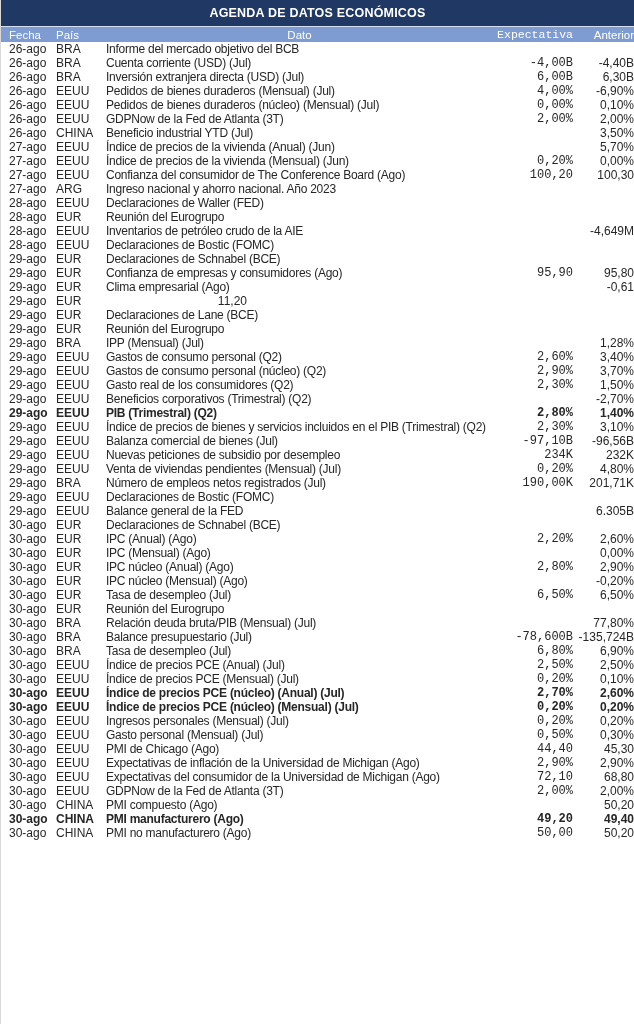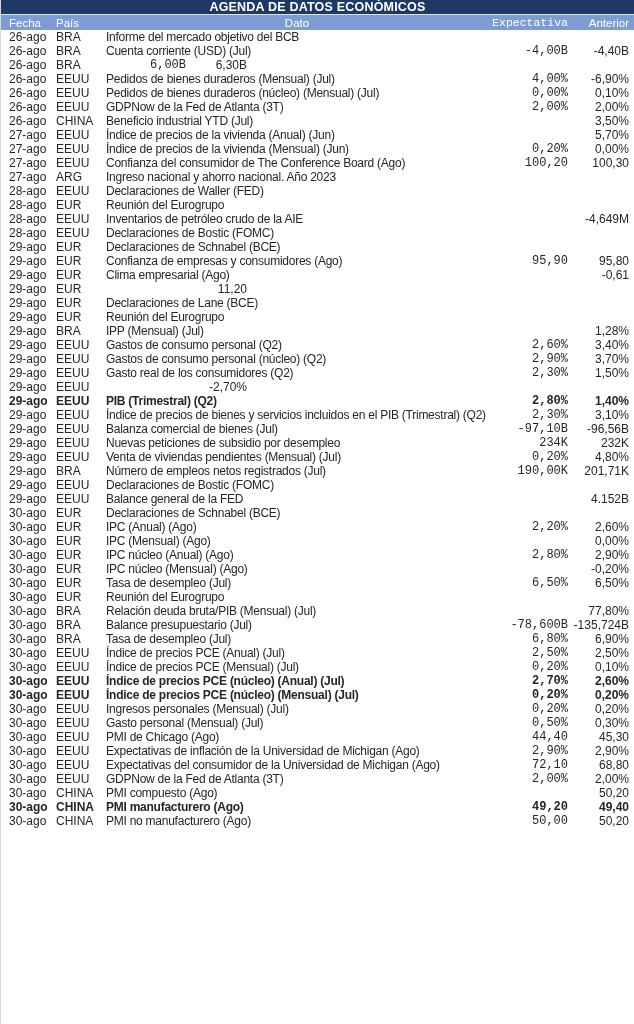--- a/index.html
+++ b/index.html
@@ -5,21 +5,21 @@
   html, body { margin: 0; padding: 0; background: #ffffff; }
   body { font-family: "Liberation Sans", sans-serif; }
   #app {
     width: 634px; height: 1024px;
     box-sizing: border-box;
     border-left: 1px solid #d9d9d9;
     background: #ffffff;
     overflow: hidden;
   }
   .title-bar {
-    height: 15px;
+    height: 27px;
     box-sizing: border-box;
     background: #1F3864;
     border-bottom: 1px solid #D6E0F0;
     color: #ffffff;
     font-weight: bold;
     font-size: 12.5px;
     display: flex; align-items: center; justify-content: center;
     letter-spacing: 0.2px;
   }
   .header-row {
@@ -39,21 +39,21 @@
     display: flex; align-items: center;
     font-size: 12px;
     color: #262626;
     background: #ffffff;
   }
   .row.bold { font-weight: bold; }
   .c-fecha { width: 47px; padding-left: 8px; flex: none; white-space: nowrap; }
   .c-pais  { width: 50px; flex: none; white-space: nowrap; }
   .c-dato  { flex: 1; min-width: 0; white-space: nowrap; overflow: hidden; letter-spacing: -0.25px; }
   .c-exp   { width: 80px; flex: none; text-align: right; white-space: nowrap; font-family: Liberation Mono, monospace; }
-  .c-ant   { width: 61px; flex: none; text-align: right; padding-right: 5px; white-space: nowrap; }
+  .c-ant   { width: 61px; flex: none; text-align: right; white-space: nowrap; }
   .header-row .c-dato { text-align: center; letter-spacing: 0; }
 </style>
 </head>
 <body>
 
 <div id="app">
   <div class="title-bar">
     <span>AGENDA DE DATOS ECONÓMICOS</span>
   </div>
   <div class="header-row">
@@ -74,20 +74,21 @@
       <div class="row">
         <div class="c-fecha">26-ago</div>
         <div class="c-pais">BRA</div>
         <div class="c-dato">Cuenta corriente (USD) (Jul)</div>
         <div class="c-exp">-4,00B</div>
         <div class="c-ant">-4,40B</div>
       </div>
       <div class="row">
         <div class="c-fecha">26-ago</div>
         <div class="c-pais">BRA</div>
+        <div class="c-dato">Inversión extranjera directa (USD) (Jul)</div>
         <div class="c-exp">6,00B</div>
         <div class="c-ant">6,30B</div>
       </div>
       <div class="row">
         <div class="c-fecha">26-ago</div>
         <div class="c-pais">EEUU</div>
         <div class="c-dato">Pedidos de bienes duraderos (Mensual) (Jul)</div>
         <div class="c-exp">4,00%</div>
         <div class="c-ant">-6,90%</div>
       </div>
@@ -233,20 +234,21 @@
       <div class="row">
         <div class="c-fecha">29-ago</div>
         <div class="c-pais">EEUU</div>
         <div class="c-dato">Gasto real de los consumidores (Q2)</div>
         <div class="c-exp">2,30%</div>
         <div class="c-ant">1,50%</div>
       </div>
       <div class="row">
         <div class="c-fecha">29-ago</div>
         <div class="c-pais">EEUU</div>
+        <div class="c-dato">Beneficios corporativos (Trimestral) (Q2)</div>
         <div class="c-exp"></div>
         <div class="c-ant">-2,70%</div>
       </div>
       <div class="row bold">
         <div class="c-fecha">29-ago</div>
         <div class="c-pais">EEUU</div>
         <div class="c-dato">PIB (Trimestral) (Q2)</div>
         <div class="c-exp">2,80%</div>
         <div class="c-ant">1,40%</div>
       </div>
@@ -290,21 +292,21 @@
         <div class="c-pais">EEUU</div>
         <div class="c-dato">Declaraciones de Bostic (FOMC)</div>
         <div class="c-exp"></div>
         <div class="c-ant"></div>
       </div>
       <div class="row">
         <div class="c-fecha">29-ago</div>
         <div class="c-pais">EEUU</div>
         <div class="c-dato">Balance general de la FED</div>
         <div class="c-exp"></div>
-        <div class="c-ant">4.152B</div>
+        <div class="c-ant">6.305B</div>
       </div>
       <div class="row">
         <div class="c-fecha">30-ago</div>
         <div class="c-pais">EUR</div>
         <div class="c-dato">Declaraciones de Schnabel (BCE)</div>
         <div class="c-exp"></div>
         <div class="c-ant"></div>
       </div>
       <div class="row">
         <div class="c-fecha">30-ago</div>

